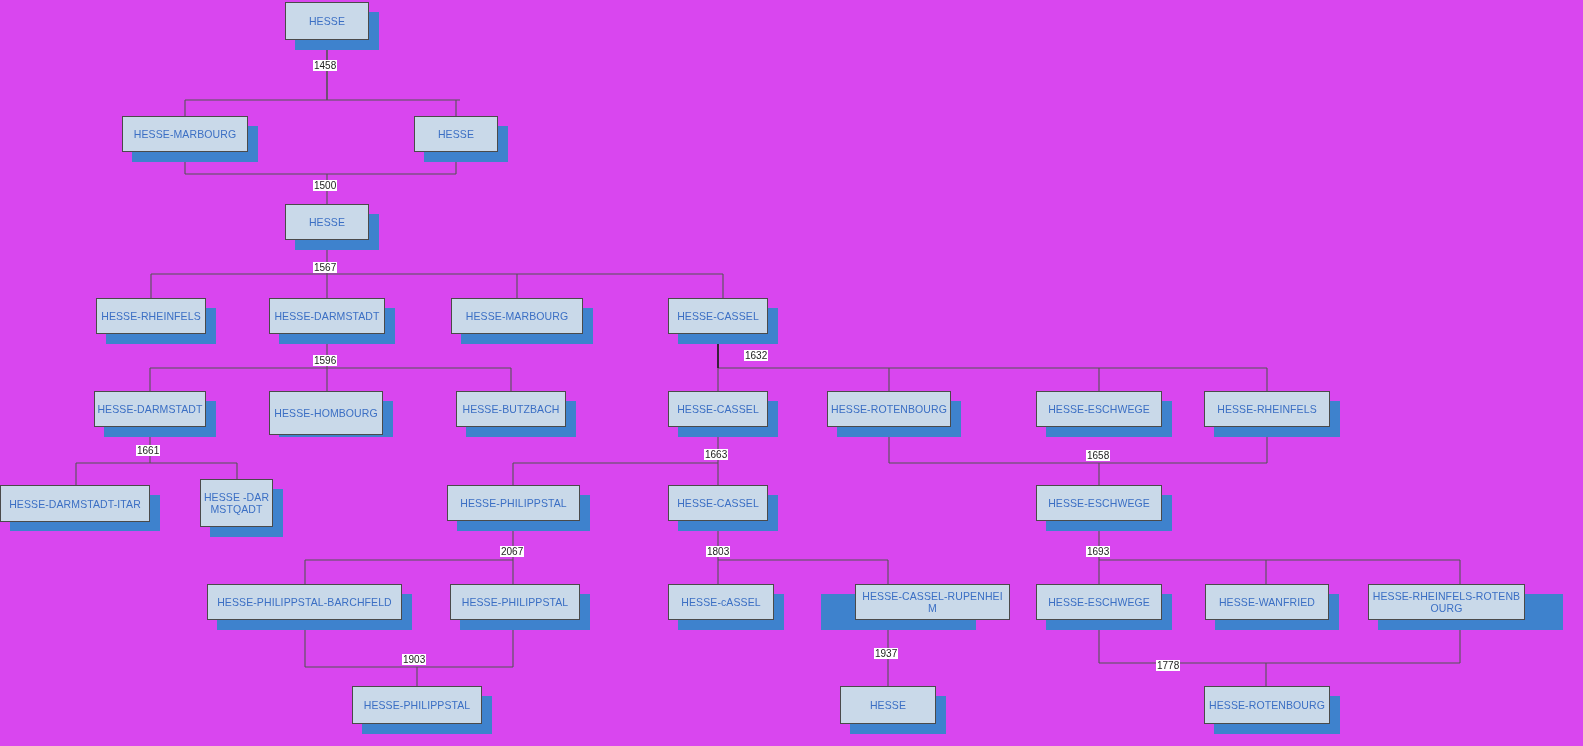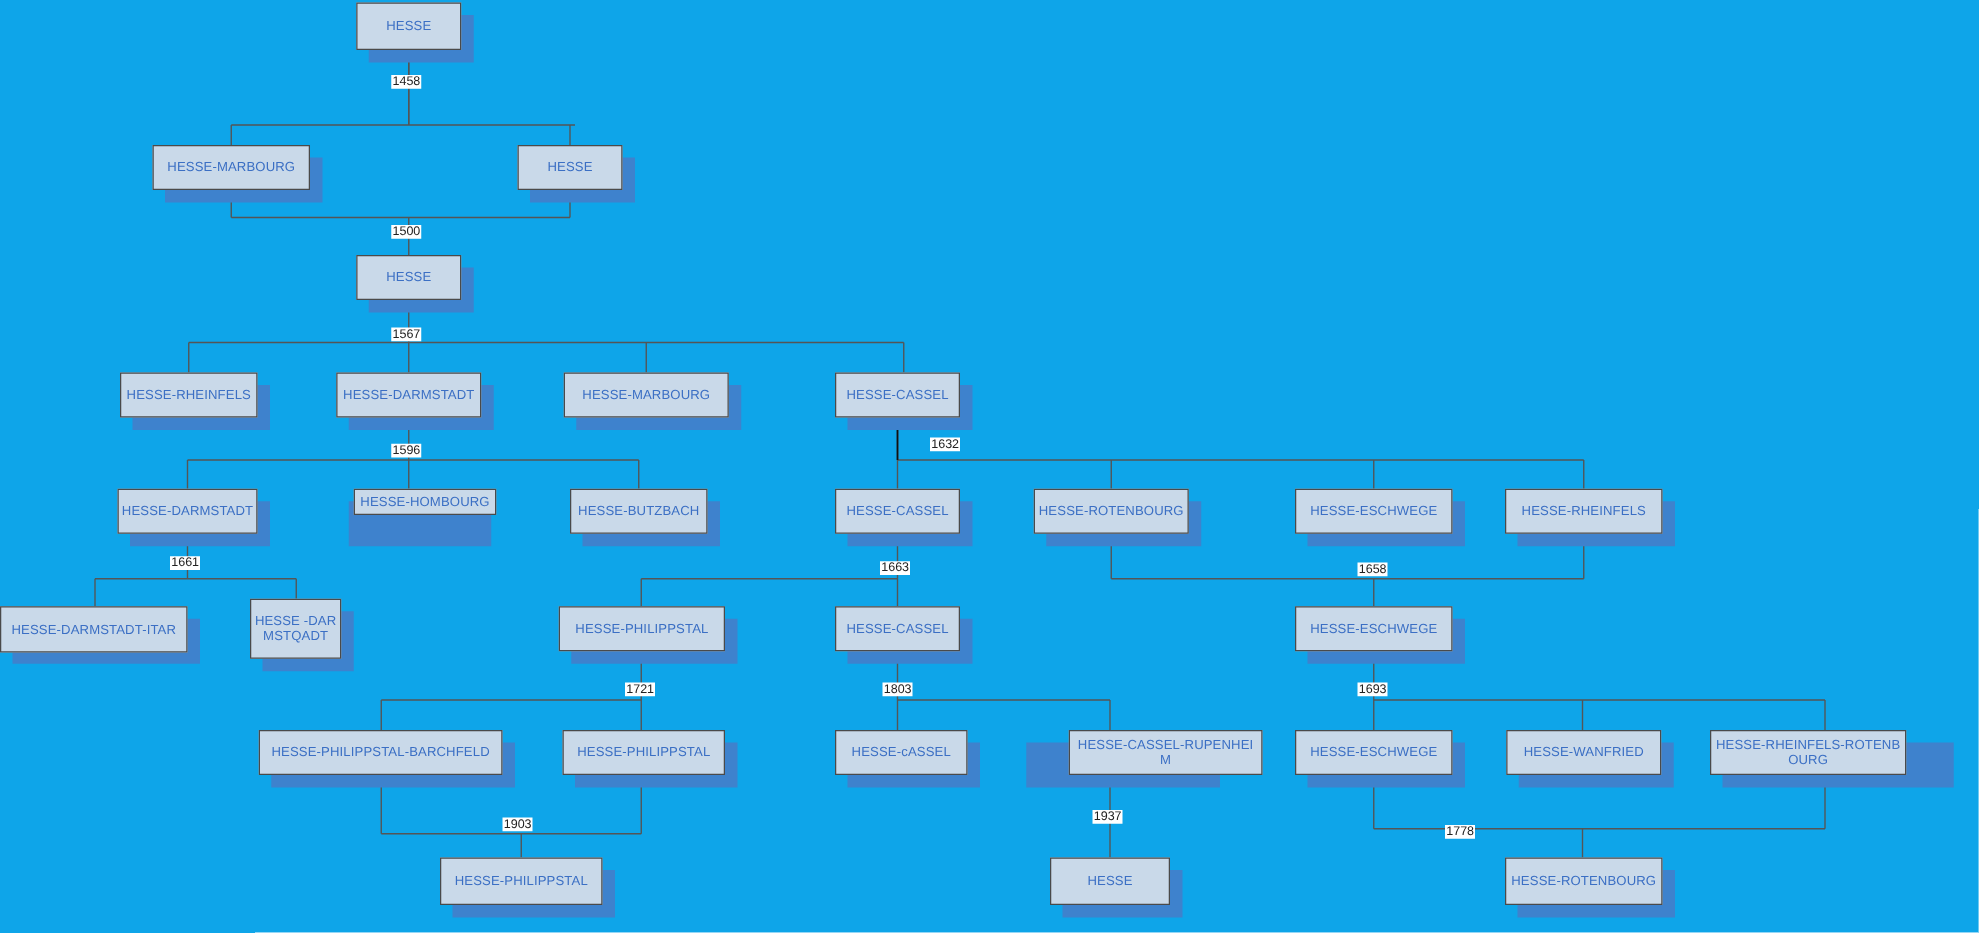--- a/index.html
+++ b/index.html
@@ -7,21 +7,21 @@
     padding: 0;
     background: #ffffff;
   }
   body {
     font-family: "Liberation Sans", sans-serif;
   }
   #canvas {
     position: relative;
     width: 1583px;
     height: 746px;
-    background: #0ea5e9;
+    background: #d946ef;
     overflow: hidden;
   }
   svg#edges {
     position: absolute;
     left: 0;
     top: 0;
     width: 1583px;
     height: 746px;
     pointer-events: none;
   }
@@ -169,21 +169,21 @@
   <div id="node-layer">
       <div class="node" style="left: 285px; top: 2px; width: 84px; height: 38px;">HESSE</div>
       <div class="node" style="left: 122px; top: 116px; width: 126px; height: 36px;">HESSE-MARBOURG</div>
       <div class="node" style="left: 414px; top: 116px; width: 84px; height: 36px;">HESSE</div>
       <div class="node" style="left: 285px; top: 204px; width: 84px; height: 36px;">HESSE</div>
       <div class="node" style="left: 96px; top: 298px; width: 110px; height: 36px;">HESSE-RHEINFELS</div>
       <div class="node" style="left: 269px; top: 298px; width: 116px; height: 36px;">HESSE-DARMSTADT</div>
       <div class="node" style="left: 451px; top: 298px; width: 132px; height: 36px;">HESSE-MARBOURG</div>
       <div class="node" style="left: 668px; top: 298px; width: 100px; height: 36px;">HESSE-CASSEL</div>
       <div class="node" style="left: 94px; top: 391px; width: 112px; height: 36px;">HESSE-DARMSTADT</div>
-      <div class="node" style="left: 283px; top: 391px; width: 114px; height: 21px; text-align: center;">HESSE-HOMBOURG</div>
+      <div class="node" style="left: 269px; top: 391px; width: 114px; height: 44px; text-align: center;">HESSE-HOMBOURG</div>
       <div class="node" style="left: 456px; top: 391px; width: 110px; height: 36px;">HESSE-BUTZBACH</div>
       <div class="node" style="left: 668px; top: 391px; width: 100px; height: 36px;">HESSE-CASSEL</div>
       <div class="node" style="left: 827px; top: 391px; width: 124px; height: 36px;">HESSE-ROTENBOURG</div>
       <div class="node" style="left: 1036px; top: 391px; width: 126px; height: 36px;">HESSE-ESCHWEGE</div>
       <div class="node" style="left: 1204px; top: 391px; width: 126px; height: 36px;">HESSE-RHEINFELS</div>
       <div class="node" style="left: 0px; top: 485px; width: 150px; height: 37px;">HESSE-DARMSTADT-ITAR</div>
       <div class="node" style="left: 200px; top: 479px; width: 73px; height: 48px;">HESSE -DARMSTQADT</div>
       <div class="node" style="left: 447px; top: 485px; width: 133px; height: 36px;">HESSE-PHILIPPSTAL</div>
       <div class="node" style="left: 668px; top: 485px; width: 100px; height: 36px;">HESSE-CASSEL</div>
       <div class="node" style="left: 1036px; top: 485px; width: 126px; height: 36px;">HESSE-ESCHWEGE</div>
@@ -200,20 +200,20 @@
     </div>
   <div id="label-layer">
       <div class="edge-label" style="left: 313px; top: 60px;">1458</div>
       <div class="edge-label" style="left: 313px; top: 180px;">1500</div>
       <div class="edge-label" style="left: 313px; top: 262px;">1567</div>
       <div class="edge-label" style="left: 313px; top: 355px;">1596</div>
       <div class="edge-label" style="left: 707px; top: 350px; margin-left: 37px;">1632</div>
       <div class="edge-label" style="left: 136px; top: 445px;">1661</div>
       <div class="edge-label" style="left: 704px; top: 449px;">1663</div>
       <div class="edge-label" style="left: 1086px; top: 450px;">1658</div>
-      <div class="edge-label" style="left: 500px; top: 546px;">1721</div>
+      <div class="edge-label" style="left: 500px; top: 546px;">2067</div>
       <div class="edge-label" style="left: 706px; top: 546px;">1803</div>
       <div class="edge-label" style="left: 1086px; top: 546px;">1693</div>
       <div class="edge-label" style="left: 402px; top: 654px;">1903</div>
       <div class="edge-label" style="left: 874px; top: 648px;">1937</div>
       <div class="edge-label" style="left: 1156px; top: 660px;">1778</div>
     </div>
 </div>
 
 </body></html>

